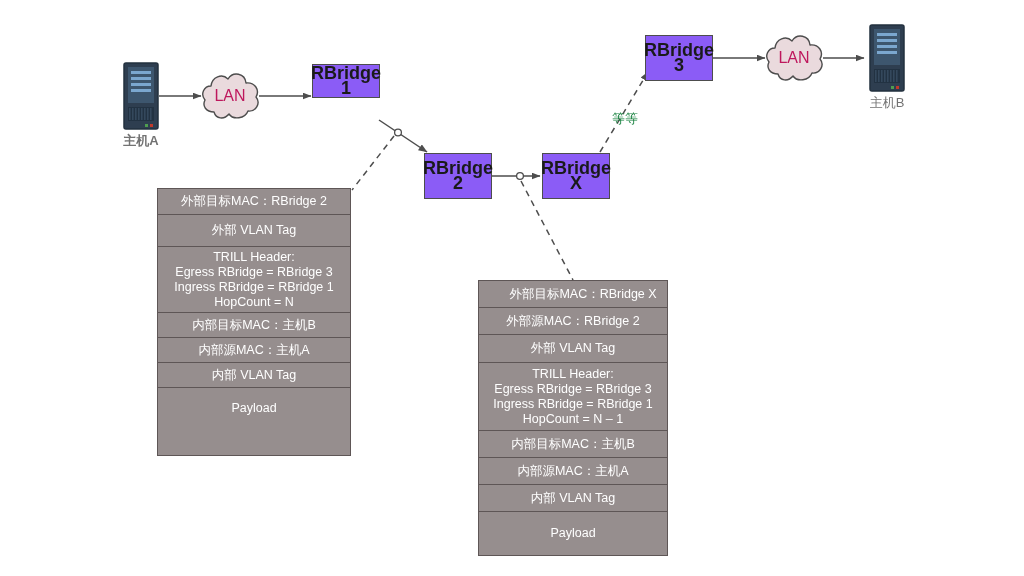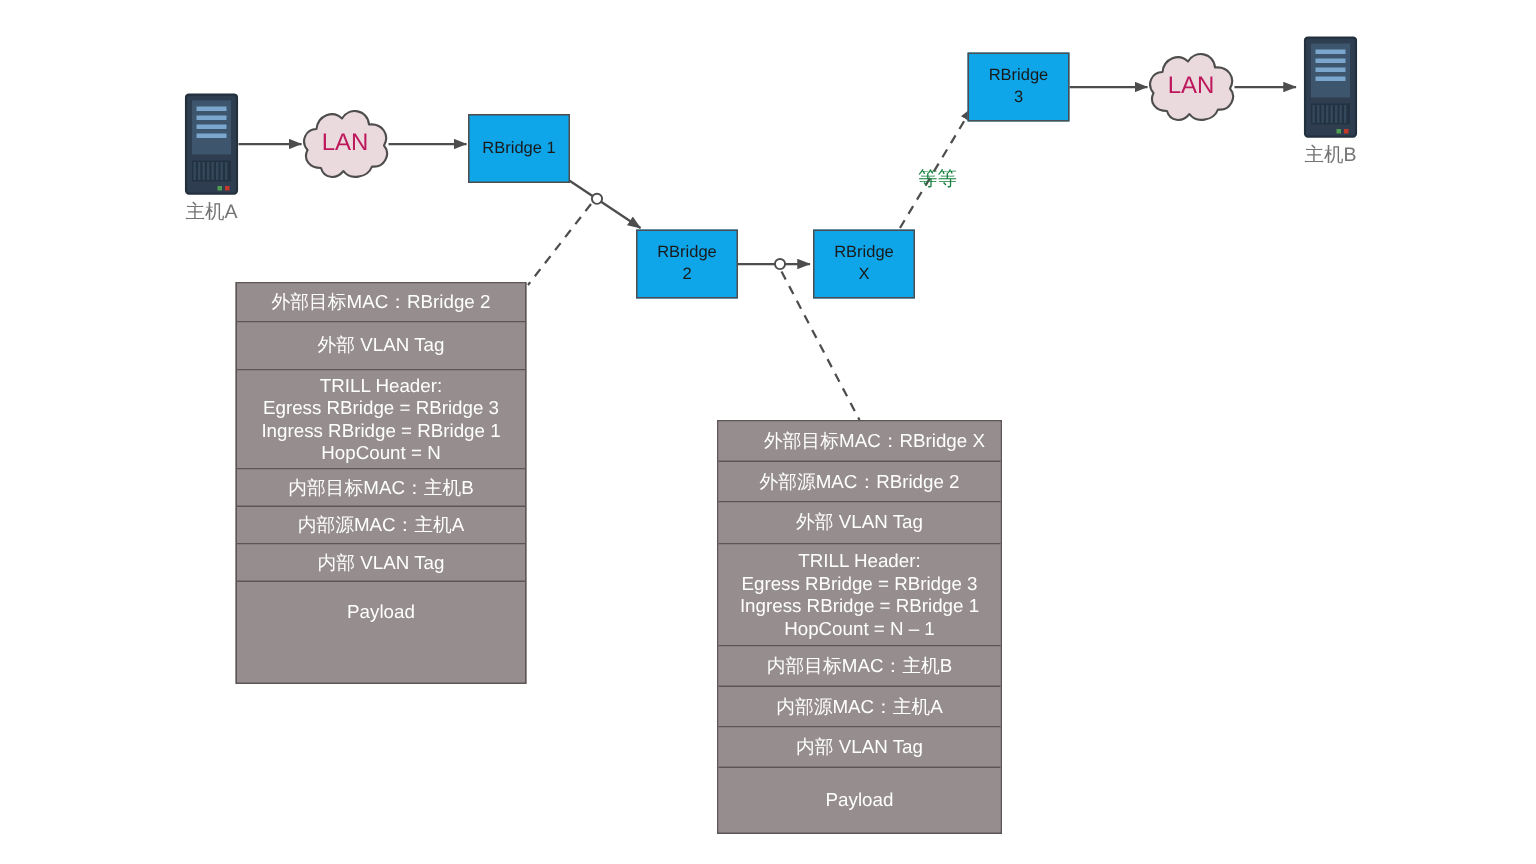--- a/index.html
+++ b/index.html
@@ -20,30 +20,31 @@
     left: 0; top: 0;
     width: 1024px;
     height: 576px;
     pointer-events: none;
   }
 
   
   .rbox {
     position: absolute;
     box-sizing: border-box;
-    background: #0ea5e9;
+    background: #8b5cf6;
     border: 1.4px solid #4d4d4d;
     color: #1a1a1a;
-    font-size: 11px;
+    font-size: 18px;
     line-height: 15px;
     display: flex;
     align-items: center;
     justify-content: center;
     text-align: center;
     white-space: pre-line;
+    font-weight: bold;
   }
 
   
   .cloud {
     position: absolute;
   }
   .cloud-label {
     position: absolute;
     width: 100%;
     top: 50%;
@@ -146,33 +147,33 @@
         <rect x="12" y="46" width="1.6" height="12"></rect>
         <rect x="15" y="46" width="1.6" height="12"></rect>
         <rect x="18" y="46" width="1.6" height="12"></rect>
         <rect x="21" y="46" width="1.6" height="12"></rect>
         <rect x="24" y="46" width="1.6" height="12"></rect>
         <rect x="27" y="46" width="1.6" height="12"></rect>
       </g>
       <rect x="22" y="62" width="3" height="3" fill="#4f9d4f"></rect>
       <rect x="27" y="62" width="3" height="3" fill="#c0392b"></rect>
     </svg>
-    <div class="host-label" style="top:70px;">主机A</div>
+    <div class="host-label" style="top:70px;font-weight:bold;">主机A</div>
   </div>
 
   <div class="cloud" style="left:200px; top:68px; width:60px; height:56px;">
     <svg width="60" height="56" viewBox="0 0 60 56">
       <path d="M14,44 C6,44 2,38 5,32 C0,26 4,18 11,18 C12,9 22,5 28,11
                C33,3 45,5 46,15 C55,14 60,22 56,29 C61,35 56,44 48,43
                C45,51 33,52 29,46 C24,52 16,51 14,44 Z" fill="#eadadd" stroke="#4d4d4d" stroke-width="1.4" stroke-linejoin="round"></path>
     </svg>
     <div class="cloud-label">LAN</div>
   </div>
 
-  <div class="rbox" style="left:312px; top:76px; width:68px; height:46px;">RBridge 1</div>
+  <div class="rbox" style="left:312px; top:64px; width:68px; height:34px;">RBridge 1</div>
 
   <div class="rbox" style="left:424px; top:153px; width:68px; height:46px;">RBridge
 2</div>
 
   <div class="rbox" style="left:542px; top:153px; width:68px; height:46px;">RBridge
 X</div>
 
   <div class="rbox" style="left:645px; top:35px; width:68px; height:46px;">RBridge
 3</div>
 

